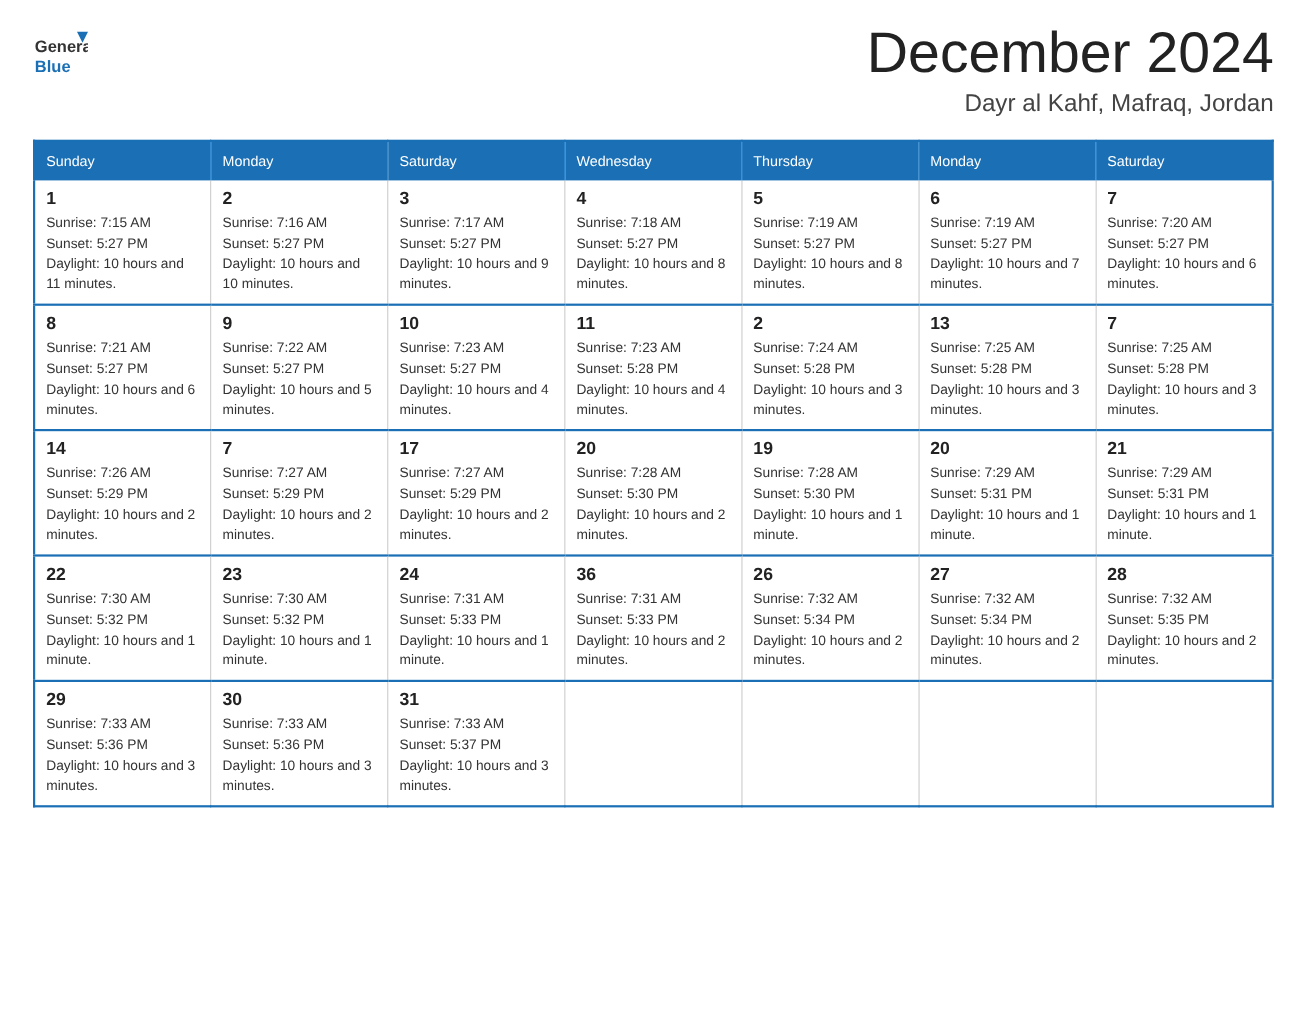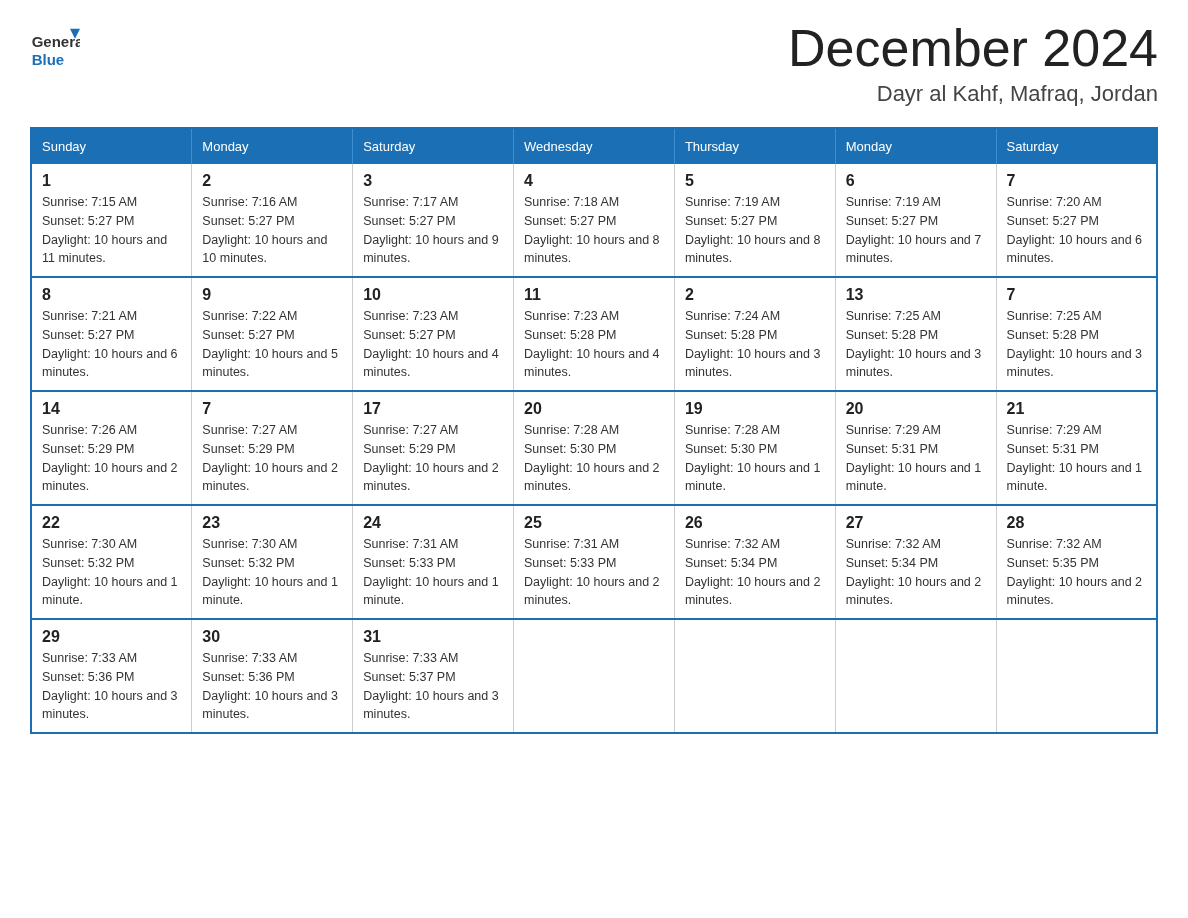--- a/index.html
+++ b/index.html
@@ -219,21 +219,21 @@
         </td>
         <td>
           <div class="day-number">23</div>
           <div class="day-info">Sunrise: 7:30 AM<br>Sunset: 5:32 PM<br>Daylight: 10 hours and 1 minute.</div>
         </td>
         <td>
           <div class="day-number">24</div>
           <div class="day-info">Sunrise: 7:31 AM<br>Sunset: 5:33 PM<br>Daylight: 10 hours and 1 minute.</div>
         </td>
         <td>
-          <div class="day-number">25</div>
+          <div class="day-number">36</div>
           <div class="day-info">Sunrise: 7:31 AM<br>Sunset: 5:33 PM<br>Daylight: 10 hours and 2 minutes.</div>
         </td>
         <td>
           <div class="day-number">26</div>
           <div class="day-info">Sunrise: 7:32 AM<br>Sunset: 5:34 PM<br>Daylight: 10 hours and 2 minutes.</div>
         </td>
         <td>
           <div class="day-number">27</div>
           <div class="day-info">Sunrise: 7:32 AM<br>Sunset: 5:34 PM<br>Daylight: 10 hours and 2 minutes.</div>
         </td>

